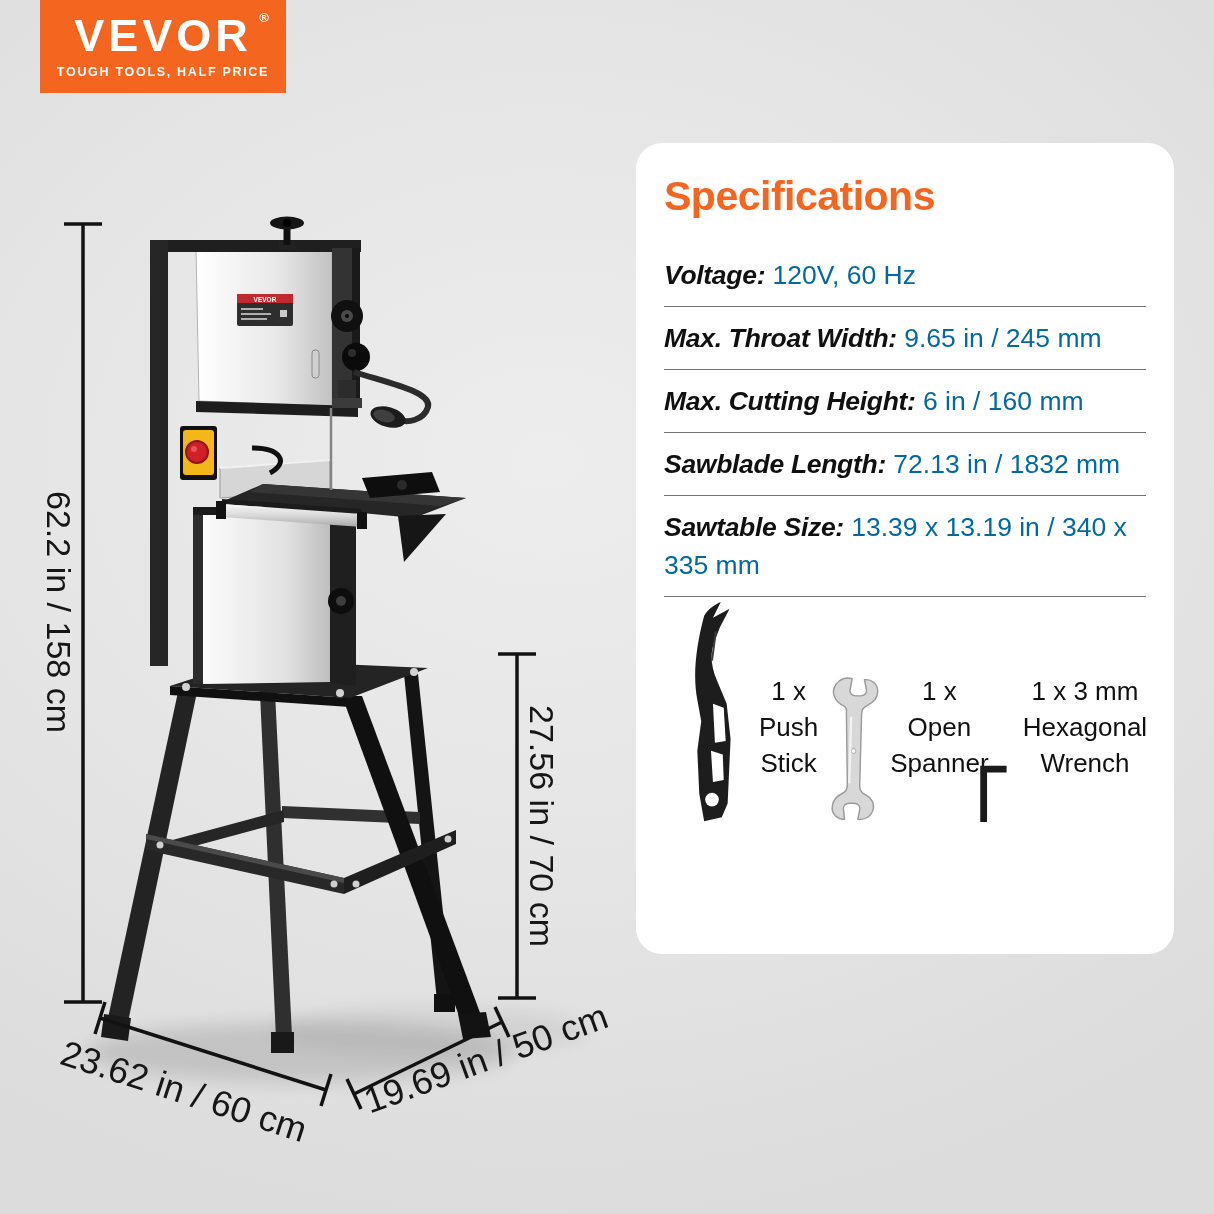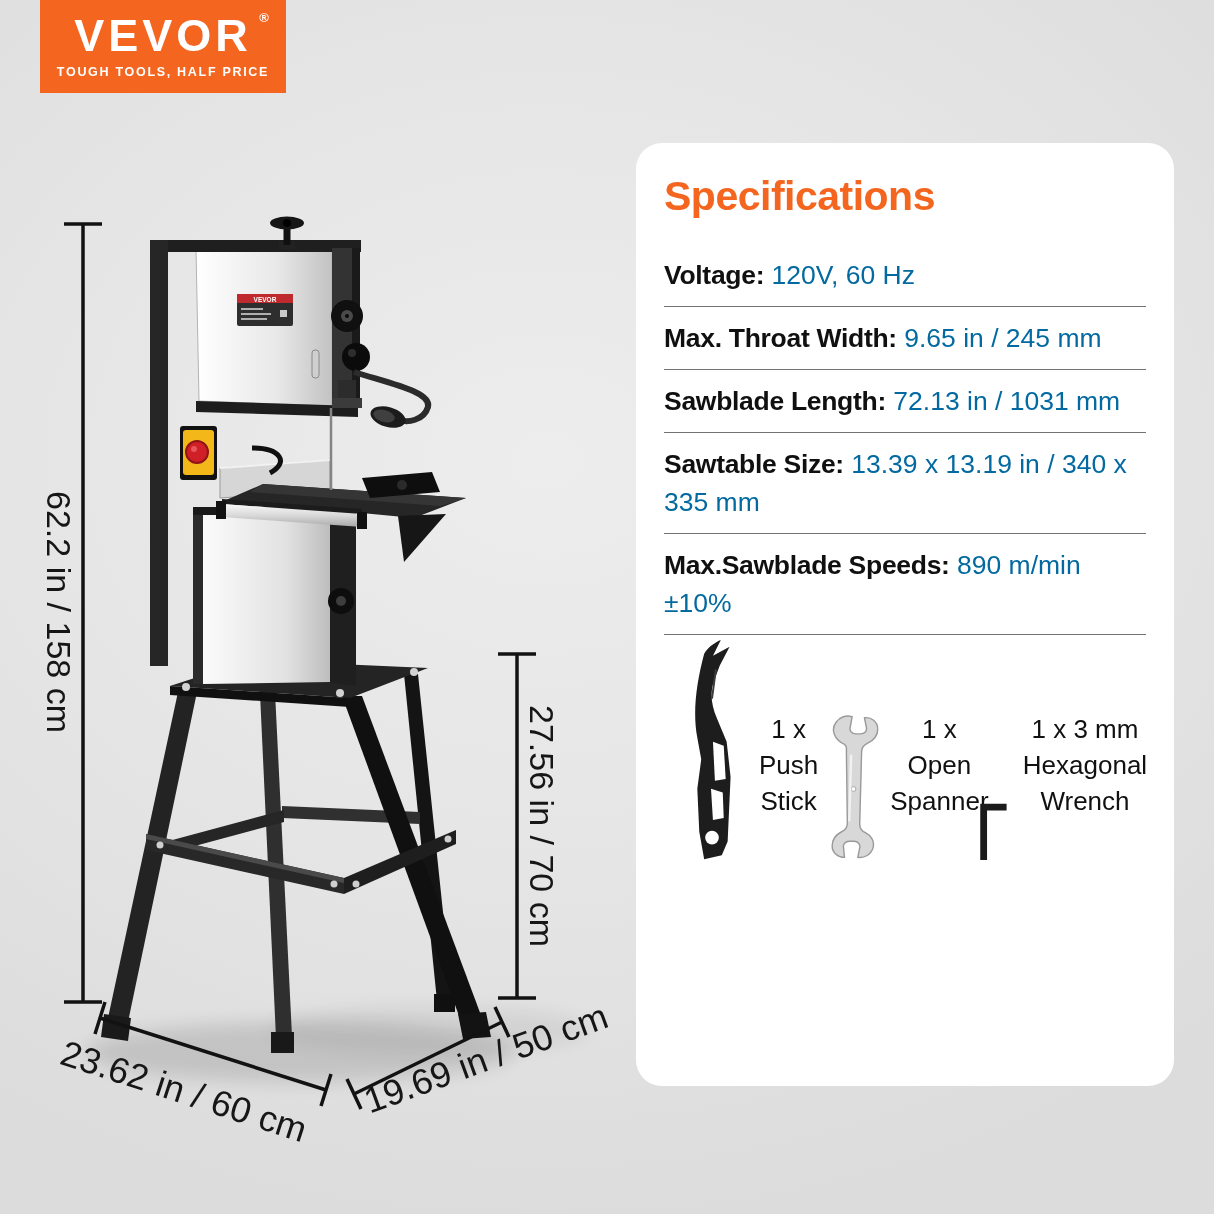--- a/index.html
+++ b/index.html
@@ -7,24 +7,24 @@
     position:relative;width:1214px;height:1214px;overflow:hidden;
     background:radial-gradient(ellipse 980px 760px at 45% 38%, #ededee 0%, #e5e5e6 55%, #dcdcdd 100%);
     font-family:"Liberation Sans", sans-serif;
   }
   
   .logo{position:absolute;left:40px;top:0;width:246px;height:93px;background:#F4661F;color:#fff;text-align:center;}
   .logo-word{display:inline-block;position:relative;margin-top:13px;font-size:45px;font-weight:700;letter-spacing:4px;line-height:1;}
   .logo-reg{position:absolute;top:-2px;right:-17px;font-size:13px;letter-spacing:0;font-weight:700;}
   .logo-tagline{font-size:12.5px;font-weight:700;letter-spacing:1.7px;margin-top:7px;}
   
-  .spec-card{position:absolute;left:636px;top:143px;width:538px;height:943px;background:#ffffff;border-radius:26px;box-sizing:border-box;padding:24px 28px 0 28px;}
+  .spec-card{position:absolute;left:636px;top:143px;width:538px;height:811px;background:#ffffff;border-radius:26px;box-sizing:border-box;padding:24px 28px 0 28px;}
   .spec-title{color:#F4661F;font-size:41px;font-weight:700;letter-spacing:-0.5px;margin:6px 0 24px 0;}
   .spec-row{font-size:26.5px;line-height:38px;padding:12px 0;margin:0;color:#101010;border-bottom:1.5px solid #737373;}
-  .spec-row .lbl{font-weight:700;letter-spacing:-0.3px;}
+  .spec-row .lbl{font-weight:700;letter-spacing:-0.3px;font-style:italic;}
   .spec-row .val{font-weight:400;color:#0369a1;}
   
   .accessories{display:flex;margin-top:18px;}
   .acc{display:flex;flex-direction:row;align-items:center;}
   .acc-1{width:32%;} .acc-2{width:30%;} .acc-3{width:38%;}
   .acc-art{height:212px;display:flex;align-items:flex-end;justify-content:center;}
   .acc-label{font-size:26px;line-height:36px;text-align:center;margin-top:12px;color:#111;}
   
   .saw-svg{position:absolute;left:0;top:0;}
   .dim-line{stroke:#121212;stroke-width:3.5;fill:none;}
@@ -200,30 +200,30 @@
 
     <p class="spec-row">
       <span class="lbl">Voltage:</span>
       <span class="val">120V, 60 Hz</span>
     </p>
     <p class="spec-row">
       <span class="lbl">Max. Throat Width:</span>
       <span class="val">9.65 in / 245 mm</span>
     </p>
     <p class="spec-row">
+      <span class="lbl">Max. Cutting Height:</span>
+      <span class="val">6 in / 160 mm</span>
+    </p>
+    <p class="spec-row">
       <span class="lbl">Sawblade Length:</span>
-      <span class="val">72.13 in / 1031 mm</span>
+      <span class="val">72.13 in / 1832 mm</span>
     </p>
     <p class="spec-row">
       <span class="lbl">Sawtable Size:</span>
       <span class="val">13.39 x 13.19 in / 340 x 335 mm</span>
-    </p>
-    <p class="spec-row">
-      <span class="lbl">Max.Sawblade Speeds:</span>
-      <span class="val">890 m/min ±10%</span>
     </p>
 
     <div class="accessories">
       <div class="acc acc-1">
         <div class="acc-art">
           <svg width="95" height="225" viewBox="0 0 95 230">
             <path d="M40,14 C44,7 52,2 57,0 L49,16 L66,7 L56,26 L50,42 C46,54 47,66 53,80 L63,104 L67,140 L64,206 L58,220 L40,224 L35,196 L33,152 L37,122 L33,100 C28,74 32,44 40,14 Z" fill="#1d1d1d"></path>
             <path d="M49,104 L60,108 L62,142 L51,144 Z" fill="#ffffff"></path>
             <path d="M47,152 L59,156 L60,182 L49,184 Z" fill="#ffffff"></path>
             <circle cx="48" cy="202" r="7" fill="#ffffff"></circle>

